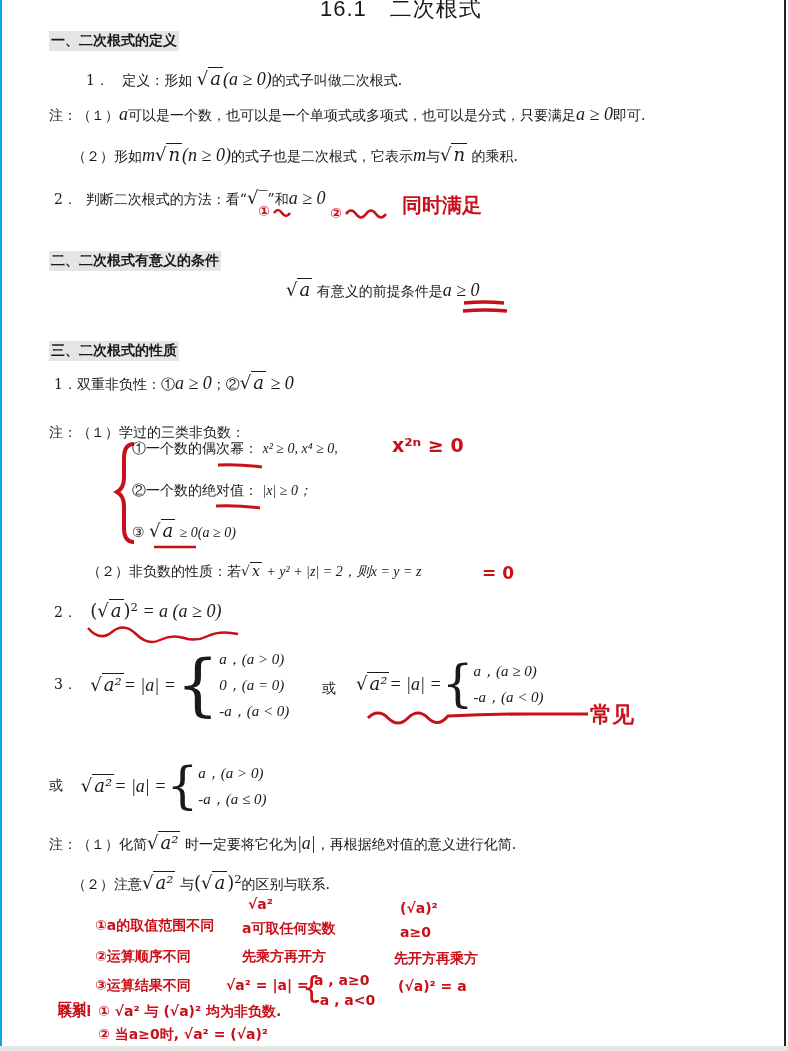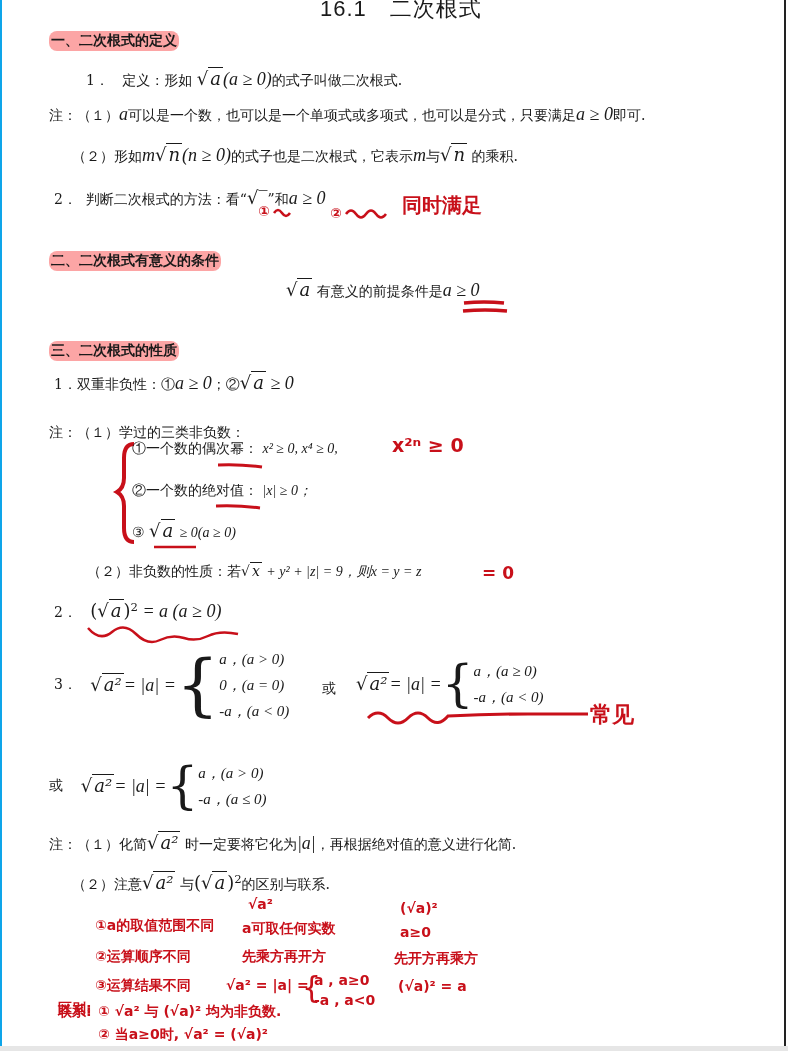--- a/index.html
+++ b/index.html
@@ -2,21 +2,21 @@
 <html><head>
 <meta charset="utf-8">
 <style>
   html,body{margin:0;padding:0;background:#fff;}
   body{width:788px;height:1051px;position:relative;overflow:hidden;
        font-family:"DejaVu Serif","Liberation Serif",serif;color:#1a1a1a;}
   .page{position:absolute;left:0;top:0;width:786px;height:1046px;border-left:2px solid #0ea5e9;border-right:2px solid #222;box-sizing:border-box;background:#fff;}
   .bottom-bar{position:absolute;left:0;top:1046px;width:788px;height:5px;background:#e6e6e6;}
   .abs{position:absolute;white-space:nowrap;}
   .title{font-family:"Liberation Sans","DejaVu Sans",sans-serif;font-size:22px;letter-spacing:1px;}
-  .hl{background:#fca5a5;font-family:"DejaVu Sans",sans-serif;font-weight:bold;font-size:14px;padding:1px 2px;border-radius:8px;}
+  .hl{background:#e5e5e5;font-family:"DejaVu Sans",sans-serif;font-weight:bold;font-size:14px;padding:1px 2px;}
   .txt{font-size:14px;}
   .m{font-style:italic;font-family:"Liberation Serif","DejaVu Serif",serif;}
   .big{font-size:18px;}
   .sqrt{display:inline-block;position:relative;}
   .sqrt .rad{border-top:1.3px solid #1a1a1a;padding:0 2px;font-style:italic;}
   .sym{font-family:"DejaVu Serif",serif;}
   .hand{color:#c8101a;font-family:"DejaVu Sans",sans-serif;font-weight:bold;font-size:14px;}
   .brace{font-family:"DejaVu Serif",serif;font-weight:200;}
   .cases{display:inline-block;vertical-align:middle;line-height:26px;font-size:15px;}
   svg.ann{position:absolute;overflow:visible;}
@@ -94,21 +94,21 @@
     </svg>
 
   <div class="abs txt" style="left:130px;top:520px;">
     <span>③</span>&nbsp;<span class="big sym">√</span><span class="sqrt big"><span class="rad">a</span></span>&nbsp;<span class="m">≥ 0(a ≥ 0)</span>
   </div>
   <svg class="ann" style="left:150px;top:543px;" width="50" height="8">
       <path d="M2 4 l42 0" stroke="#c8101a" stroke-width="2.5" fill="none"></path>
     </svg>
 
   <div class="abs txt" style="left:85px;top:563px;">
-    <span>（２）非负数的性质：若</span><span class="sym">√</span><span class="sqrt"><span class="rad">x</span></span>&nbsp;<span class="m">+ y² + |z| = 9，则</span><span class="m">x = y = z</span>
+    <span>（２）非负数的性质：若</span><span class="sym">√</span><span class="sqrt"><span class="rad">x</span></span>&nbsp;<span class="m">+ y² + |z| = 2，则</span><span class="m">x = y = z</span>
   </div>
   <div class="abs hand" style="left:480px;top:563px;font-size:17px;">= 0</div>
 
   <div class="abs txt" style="left:52px;top:600px;">
     <span>2．</span>&nbsp;&nbsp;&nbsp;<span class="big">(</span><span class="big sym">√</span><span class="sqrt big"><span class="rad">a</span></span><span class="big">)</span><sup>2</sup>&nbsp;<span class="m big">= a  (a ≥ 0)</span>
   </div>
   <svg class="ann" style="left:84px;top:622px;" width="160" height="20">
     <path d="M2 6 q12 14 24 4 t24 2 t24 6 t24 -2 t24 -2 t30 -2" stroke="#c8101a" stroke-width="2.5" fill="none"></path>
   </svg>
 

